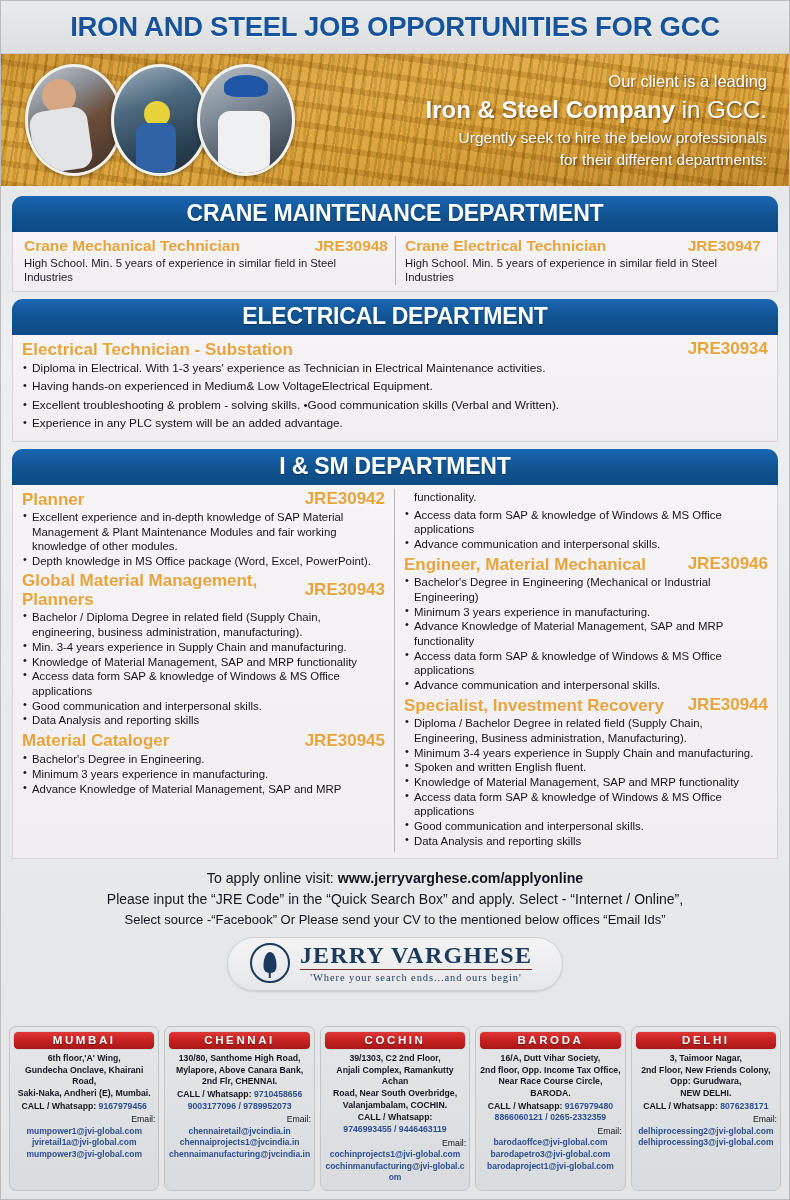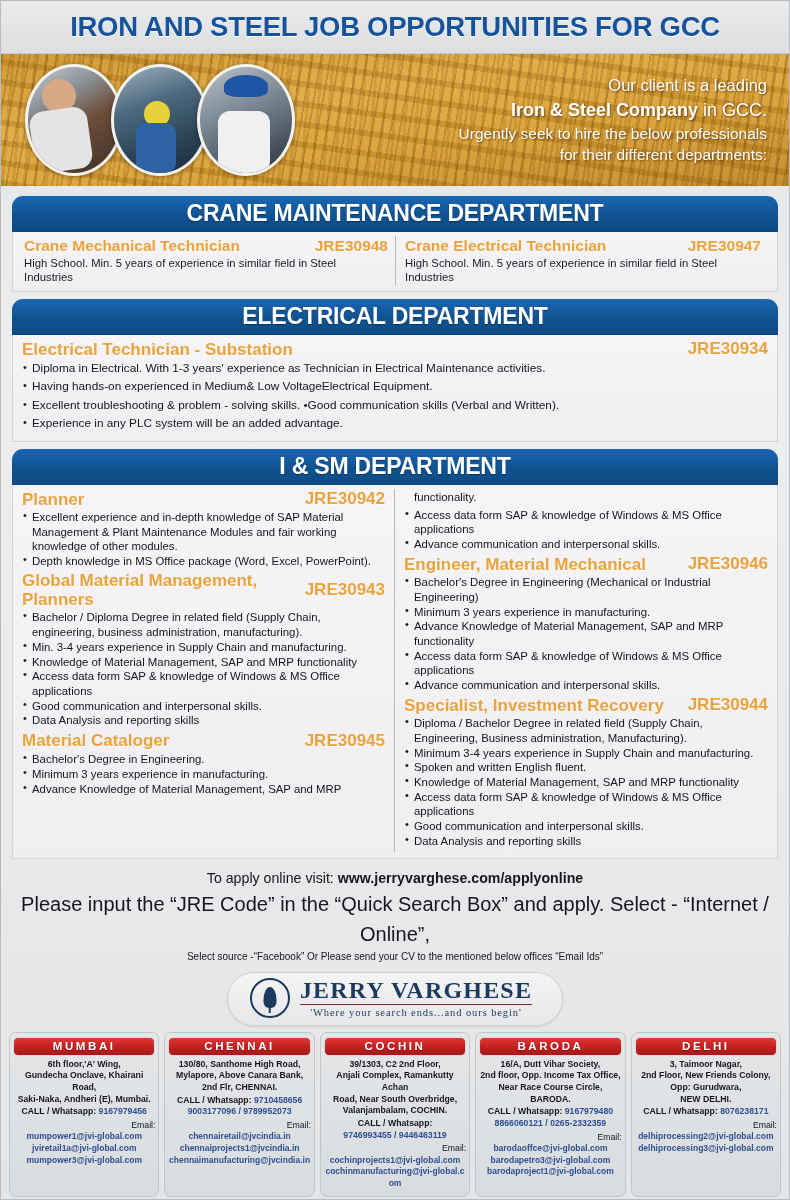--- a/index.html
+++ b/index.html
@@ -60,21 +60,21 @@
   .p2::after{content:"";position:absolute;left:22px;top:56px;width:40px;height:50px;border-radius:10px;background:#2f63a6;}
   .p3 { background: linear-gradient(155deg,#b9c2c9 0%,#7d8a95 40%,#4a5560 75%,#2c343c 100%); }
   .p3::before{content:"";position:absolute;left:24px;top:8px;width:44px;height:22px;border-radius:50% 50% 30% 30%;background:#1f55a5;}
   .p3::after{content:"";position:absolute;left:18px;top:44px;width:52px;height:62px;border-radius:12px;background:#eef0f2;}
   .hero-text {
     margin-left: auto; margin-right: 22px; text-align: right;
     color: #ffffff; z-index: 2; line-height: 1.36;
     text-shadow: 1px 1px 2px rgba(60,30,0,.65);
   }
   .hero-text .l1 { font-size: 16.5px; }
-  .hero-text .l2 { font-size: 18px; font-weight: bold; margin: 1px 0; padding-left: 16px; }
+  .hero-text .l2 { font-size: 24px; font-weight: bold; margin: 1px 0; padding-left: 16px; }
   .hero-text .l2 .thin { font-weight: normal; }
   .hero-text .l3, .hero-text .l4 { font-size: 15.5px; }
 
   
   .content { padding: 7px 11px 0 11px; flex: 1 1 auto; }
 
   .section { margin-bottom: 7px; }
   .sec-head {
     background: linear-gradient(180deg,#1a66b4 0%,#10528f 55%,#0d4a84 100%);
     border-radius: 11px 11px 0 0;
@@ -135,22 +135,22 @@
     border-radius: 9px; color: #ffffff; text-align: center;
     padding: 4px 8px 6px 8px; margin: 1px 0 7px 0;
   }
   .submit-bar .l1 { font-size: 12.6px; line-height: 1.35; }
   .submit-bar .l2 { font-size: 13.2px; font-weight: bold; line-height: 1.35; }
 
   
   .apply { text-align: center; color: #16161e; padding: 2px 4px 6px 4px; }
   .apply .a1 { font-size: 14.2px; line-height: 1.5; }
   .apply .a1 b { font-weight: bold; }
-  .apply .a2 { font-size: 20px; line-height: 1.5; }
-  .apply .a3 { font-size: 10px; line-height: 1.5; }
+  .apply .a2 { font-size: 14px; line-height: 1.5; }
+  .apply .a3 { font-size: 13px; line-height: 1.5; }
 
   
   .logo-wrap { display: flex; justify-content: center; margin: 2px 0 6px 0; }
   .logo-pill {
     display: flex; align-items: center; gap: 10px;
     background: linear-gradient(180deg,#f4f4f5 0%,#e6e7e9 100%);
     border: 1px solid #cfd1d3; border-radius: 34px;
     padding: 5px 30px 7px 22px;
     box-shadow: 0 1px 2px rgba(0,0,0,.12);
     justify-content: flex-end;

